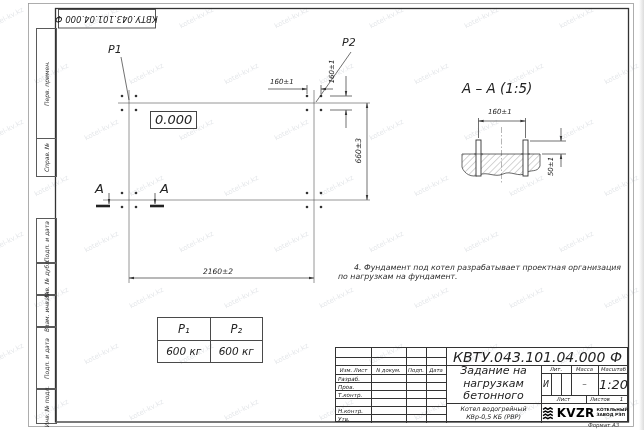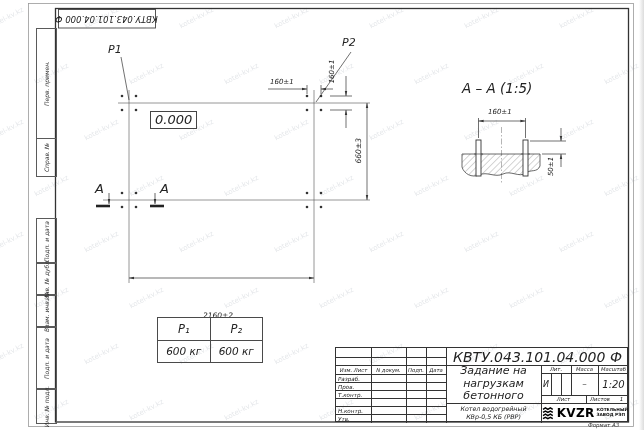--- a/index.html
+++ b/index.html
@@ -220,21 +220,21 @@
 
   <div class="t" style="left:108px;top:44px;font-size:11px;">P1</div>
   <div class="t" style="left:342px;top:37px;font-size:11px;">P2</div>
   <div class="t" style="left:270px;top:79px;font-size:7px;">160±1</div>
   <div class="t rot" style="left:326px;top:56px;width:14px;height:30px;font-size:7px;">
     <span>160±1</span>
     </div>
   <div class="t rot" style="left:352px;top:131px;width:14px;height:40px;font-size:7.5px;">
     <span>660±3</span>
     </div>
-  <div class="t" style="left:203px;top:268px;font-size:7.5px;margin-top:44px;">2160±2</div>
+  <div class="t" style="left:203px;top:268px;font-size:7.5px;">2160±2</div>
   <div class="t" style="left:150px;top:111px;font-size:13px;border:0.9px solid #444;padding:1px 4px 2px 4px;">0.000</div>
   <div class="t" style="left:95px;top:182px;font-size:13px;">А</div>
   <div class="t" style="left:160px;top:182px;font-size:13px;">А</div>
 
   <div class="t" style="left:462px;top:82px;font-size:13.5px;">А – А (1:5)</div>
   <div class="t" style="left:488px;top:109px;font-size:7px;">160±1</div>
   <div class="t rot" style="left:545px;top:152px;width:14px;height:28px;font-size:7px;">
     <span>50±1</span>
     </div>
 
@@ -243,20 +243,21 @@
       <div class="c" style="font-size:11.5px;">P₁</div>
       <div class="c" style="font-size:11.5px;">P₂</div>
     </div>
     <div class="row">
       <div class="c" style="font-size:10.5px;">600 кг</div>
       <div class="c" style="font-size:10.5px;">600 кг</div>
     </div>
   </div>
 
   <div id="notes">
+    <p>4. Фундамент под котел разрабатывает проектная организация по нагрузкам на фундамент.</p>
   </div>
 
   <div id="tb">
 
     <div class="vl" style="left:110px;top:0;height:75px;"></div>
     <div class="vl" style="left:35px;top:0;height:75px;"></div>
     <div class="vl" style="left:70px;top:0;height:75px;"></div>
     <div class="vl" style="left:90px;top:0;height:75px;"></div>
     <div class="hl" style="left:0;top:8.5px;width:110px;"></div>
     <div class="hl" style="left:0;top:17px;width:110px;"></div>
@@ -300,21 +301,21 @@
     <div class="cell" style="left:110px;top:55px;width:95px;height:20px;flex-direction:column;font-size:6.3px;line-height:1.3;">
       <span>Котел водогрейный</span>
       <span>КВр-0,5 КБ  (РВР)</span>
     </div>
 
     <div class="cell" style="left:205px;top:17px;width:30px;height:8px;font-size:5.3px;">Лит.</div>
     <div class="cell" style="left:235px;top:17px;width:27px;height:8px;font-size:5.3px;">Масса</div>
     <div class="cell" style="left:262px;top:17px;width:31px;height:8px;font-size:5.3px;">Масштаб</div>
     <div class="cell" style="left:205px;top:25px;width:10px;height:22px;font-size:8px;">И</div>
     <div class="cell" style="left:235px;top:25px;width:27px;height:22px;font-size:9px;">–</div>
-    <div class="cell" style="left:262px;top:25px;width:31px;height:22px;font-size:10px;">1:20</div>
+    <div class="cell" style="left:262px;top:25px;width:31px;height:22px;font-size:13px;">1:20</div>
 
     <div class="cell" style="left:205px;top:47px;width:45px;height:8px;font-size:5.3px;">Лист</div>
     <div class="cell" style="left:250px;top:47px;width:28px;height:8px;font-size:5.3px;">Листов</div>
     <div class="cell" style="left:278px;top:47px;width:15px;height:8px;font-size:5.6px;">1</div>
 
     <div id="logo">
       <svg width="13" height="13" viewBox="0 0 13 13">
         <g stroke="#000" stroke-width="1.5" fill="none">
           <path d="M1,2.2 l2.5,-1.4 2.5,1.4 2.5,-1.4 2.5,1.4"></path>
           <path d="M1,5.4 l2.5,-1.4 2.5,1.4 2.5,-1.4 2.5,1.4"></path>

